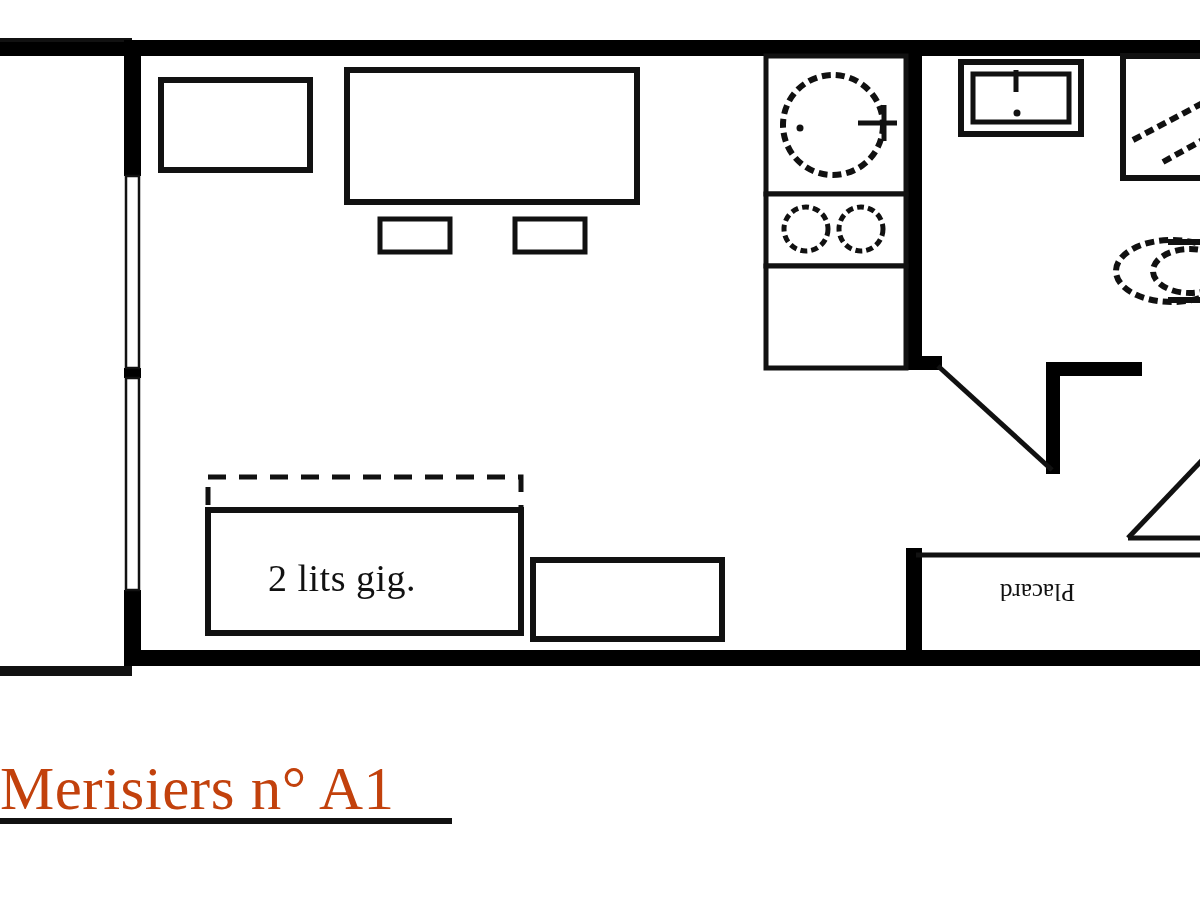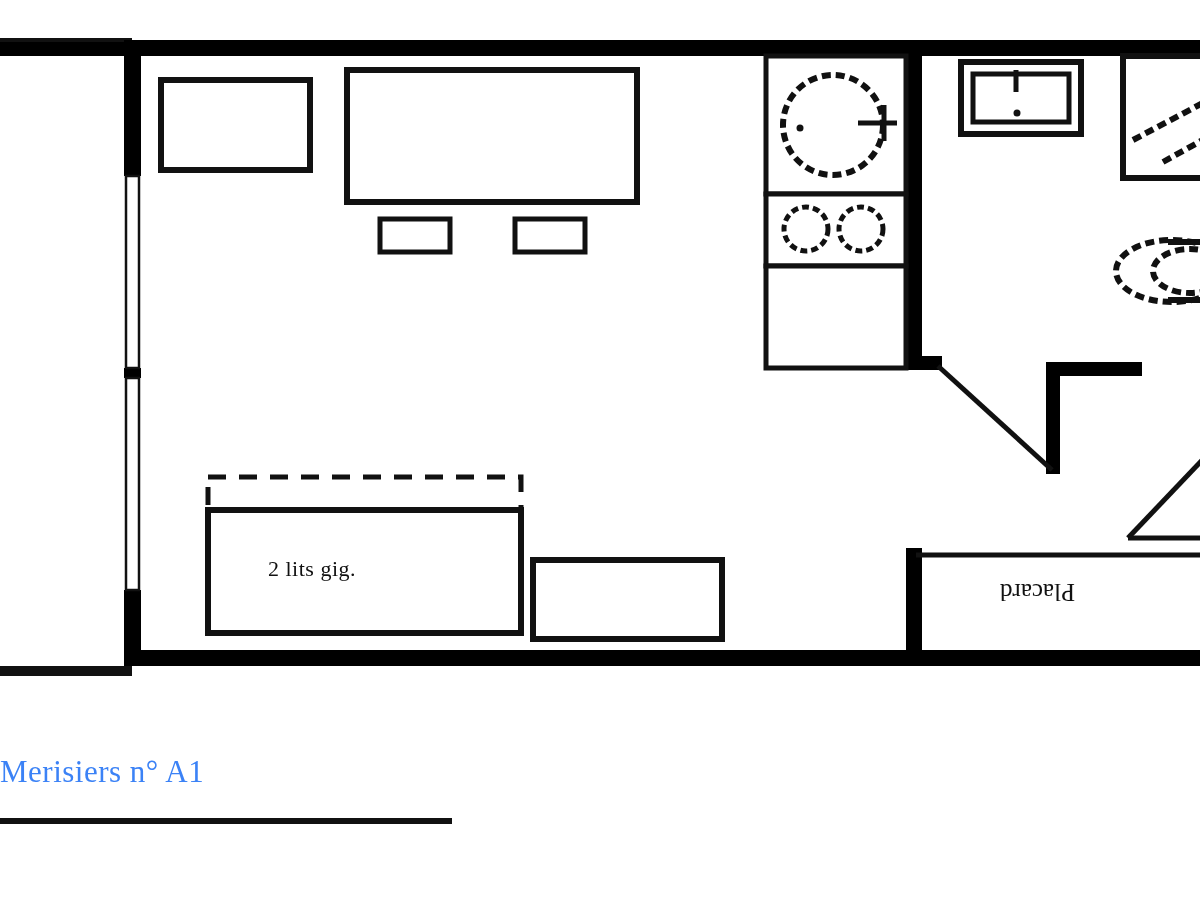--- a/index.html
+++ b/index.html
@@ -38,37 +38,37 @@
   }
   .plan-label {
     position: absolute;
     font-family: "Liberation Serif", serif;
     color: #111111;
     white-space: nowrap;
   }
   #label-beds {
     left: 268px;
     top: 556px;
-    font-size: 22px;
+    font-size: 38px;
     letter-spacing: 0.5px;
   }
   #label-closet {
     left: 1000px;
     top: 578px;
     font-size: 25px;
     transform: rotate(180deg);
     transform-origin: 50% 50%;
   }
   #plan-title {
     position: absolute;
     left: 0px;
     top: 754px;
     font-family: "Liberation Serif", serif;
-    font-size: 31px;
-    color: #3b82f6;
+    font-size: 61px;
+    color: #c2410c;
     letter-spacing: 0.5px;
     white-space: nowrap;
   }
   #title-rule {
     position: absolute;
     left: 0px;
     top: 818px;
     width: 452px;
     height: 6px;
     background: #111111;

